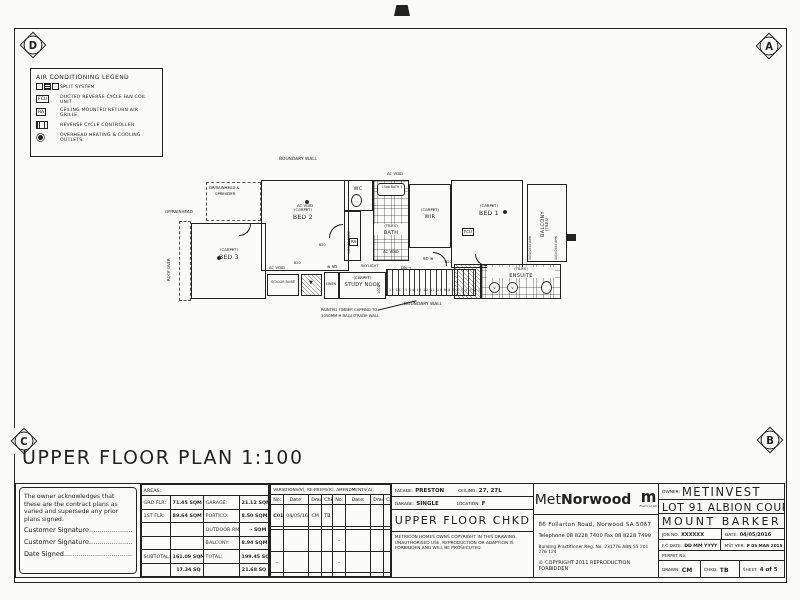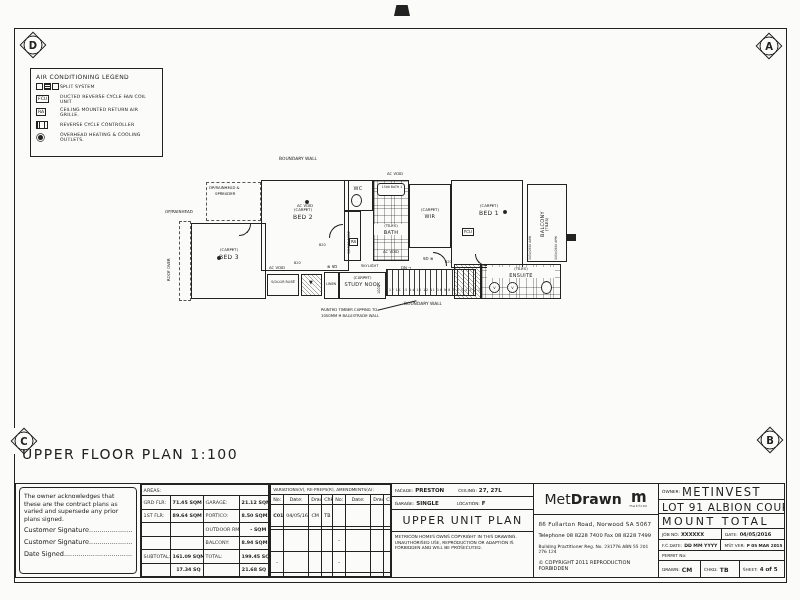--- a/index.html
+++ b/index.html
@@ -34,21 +34,21 @@
   .tiny{position:absolute;font-size:3.8px;line-height:1.1;white-space:nowrap;}
   .vtxt{writing-mode:vertical-rl;transform:rotate(180deg);}
   .hatch-t{background-image:repeating-linear-gradient(0deg,rgba(0,0,0,.28) 0 .5px,transparent .5px 3.4px),repeating-linear-gradient(90deg,rgba(0,0,0,.28) 0 .5px,transparent .5px 3.4px);}
   .hatch-d{background-image:repeating-linear-gradient(45deg,rgba(0,0,0,.32) 0 .6px,transparent .6px 3px);}
   .stairs{background-image:repeating-linear-gradient(90deg,var(--ink2) 0 .9px,transparent .9px 5.4px);}
   .arc{position:absolute;border-top:1px solid var(--ink);border-left:1px solid var(--ink);border-top-left-radius:100%;}
   .dot{position:absolute;width:4px;height:4px;border-radius:50%;background:var(--ink);}
   .leader{position:absolute;background:var(--ink);}
   .fx{position:absolute;border:1px solid var(--ink);border-radius:50%;display:flex;align-items:center;justify-content:center;font-size:3.5px;background:#fbfbf9;}
   
-  .plan-title{position:absolute;left:22px;top:446px;font-size:14px;letter-spacing:1.5px;}
+  .plan-title{position:absolute;left:22px;top:446px;font-size:19px;letter-spacing:1.5px;}
   
   .tb{position:absolute;left:15px;top:483px;width:770px;height:95px;border:1px solid var(--ink);box-sizing:border-box;display:flex;background:#fbfbf9;}
   .panel{height:100%;box-sizing:border-box;border-right:1px solid var(--ink);position:relative;}
   .panel:last-child{border-right:none;}
   .cp-box{position:absolute;left:3px;top:3px;right:3px;bottom:3px;border:1.4px solid var(--ink);border-radius:4px;padding:2px 4px;box-sizing:border-box;}
   .cp-title{font-size:12.5px;font-weight:bold;letter-spacing:.2px;}
   .cp-body{font-size:6px;line-height:1.25;margin-top:2px;}
   .cp-sig{font-size:6.5px;margin-top:4px;overflow:hidden;white-space:nowrap;}
   table.grid{border-collapse:collapse;width:100%;height:100%;table-layout:fixed;}
   table.grid td{border:1px solid var(--ink);font-size:4.8px;padding:0 2px;overflow:hidden;white-space:nowrap;}
@@ -377,28 +377,28 @@
         <span class="klab" style="margin-left:14px;">CEILING:</span>
           <span class="kval">27, 27L</span>
       </div>
       <div class="d-row" style="height:13px;">
         <span class="klab">GARAGE:</span>
           <span class="kval">SINGLE</span>
         <span class="klab" style="margin-left:18px;">LOCATION:</span>
           <span class="kval">F</span>
       </div>
       <div class="d-row" style="height:22px;justify-content:center;">
-        <span style="font-size:11px;letter-spacing:1.5px;">UPPER UNIT PLAN</span>
+        <span style="font-size:11px;letter-spacing:1.5px;">UPPER FLOOR CHKD</span>
       </div>
       <div style="flex:1;padding:2px 3px;font-size:4.3px;line-height:1.3;">METRICON HOMES OWNS COPYRIGHT IN THIS DRAWING. UNAUTHORISED USE, REPRODUCTION OR ADAPTION IS FORBIDDEN AND WILL BE PROSECUTED.</div>
     </div>
 
     <div class="panel" style="width:125px;display:flex;flex-direction:column;">
       <div style="height:30px;border-bottom:1px solid var(--ink);display:flex;align-items:center;justify-content:center;gap:8px;">
-        <span style="font-size:14px;"><span>Met</span><b>Drawn</b></span>
+        <span style="font-size:14px;"><span>Met</span><b>Norwood</b></span>
         <span style="text-align:center;line-height:1;">
           <span style="font-size:15px;font-weight:bold;display:block;">m</span>
           <span style="font-size:3.2px;letter-spacing:.5px;display:block;">metricon</span>
         </span>
       </div>
       <div style="flex:1;padding:3px 4px;display:flex;flex-direction:column;justify-content:space-around;">
         <div style="font-size:5.6px;letter-spacing:.3px;">86 Fullarton Road, Norwood SA 5067</div>
         <div style="font-size:5.2px;">Telephone 08 8228 7400 Fax 08 8228 7499</div>
         <div style="font-size:4.4px;">Building Practitioner Reg. No. 231776 ABN 55 201 276 124</div>
         <div style="font-size:5px;">© COPYRIGHT 2011 REPRODUCTION FORBIDDEN</div>
@@ -407,21 +407,21 @@
 
     <div class="panel" style="width:125px;display:flex;flex-direction:column;">
       <div class="o-row" style="height:16px;">
         <span class="klab">OWNER:</span>
         <span class="big" style="font-size:11.5px;">METINVEST</span>
       </div>
       <div class="o-row" style="height:14px;">
         <span class="big" style="font-size:10.5px;letter-spacing:.8px;">LOT 91 ALBION COURT</span>
       </div>
       <div class="o-row" style="height:15px;">
-        <span class="big" style="font-size:11px;letter-spacing:2.5px;">MOUNT TOTAL</span>
+        <span class="big" style="font-size:11px;letter-spacing:2.5px;">MOUNT BARKER</span>
       </div>
       <div class="o-row" style="height:11px;padding:0;">
         <span style="flex:1;border-right:1px solid var(--ink);height:100%;display:flex;align-items:center;padding:0 3px;box-sizing:border-box;">
             <span class="klab">JOB NO:</span>
             <span class="kval" style="font-size:5px;">XXXXXX</span>
           </span>
         <span style="flex:1;height:100%;display:flex;align-items:center;padding:0 3px;box-sizing:border-box;">
             <span class="klab">DATE:</span>
             <span class="kval" style="font-size:5px;">04/05/2016</span>
           </span>

